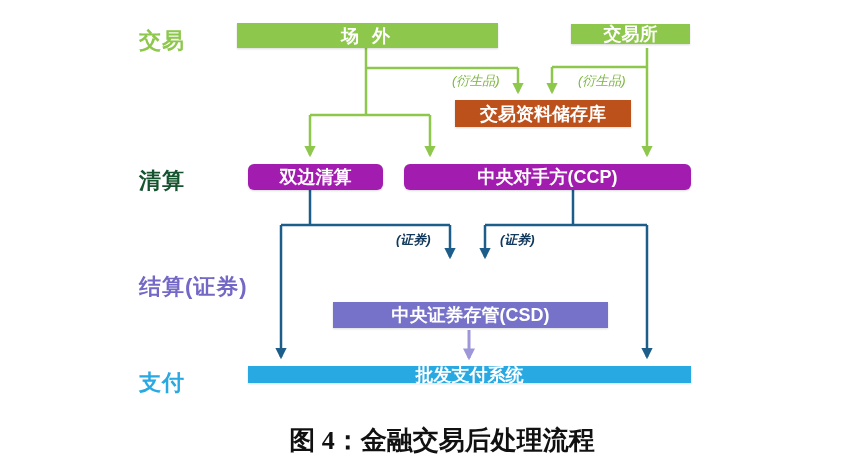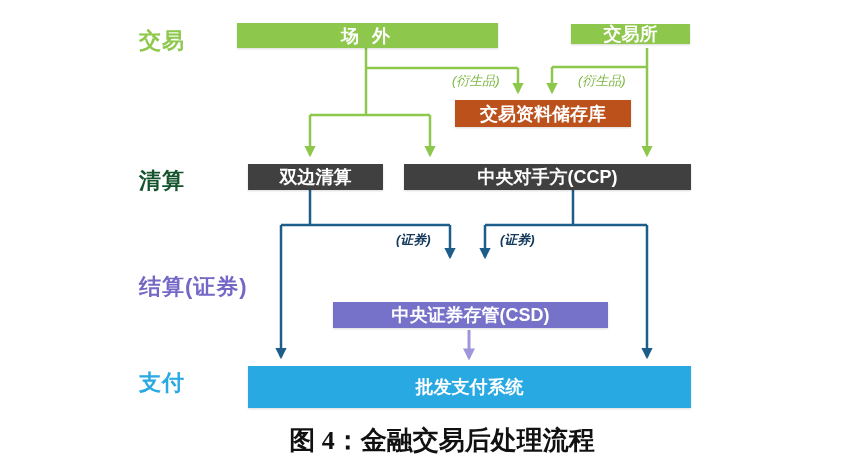--- a/index.html
+++ b/index.html
@@ -27,21 +27,21 @@
     font-weight:bold;
     font-size:18px;
     display:flex;
     align-items:center;
     justify-content:center;
     white-space:nowrap;
     box-shadow:0 1px 2px rgba(0,0,0,0.15);
   }
   .node-green{background:#8dc74b;}
   .node-orange{background:#bc511c;}
-  .node-navy{background:#404040;}
+  .node-navy{background:#a21caf;border-radius:6px;}
   .node-purple{background:#7671c9;}
   .node-blue{background:#29a9e2;}
   .edgelabel{
     position:absolute;
     font-size:13px;
     white-space:nowrap;
     font-style:italic;
   }
   .edge-green{color:#7ab63e;}
   .edge-navy{color:#12395c;font-weight:bold;}
@@ -103,21 +103,21 @@
   <div class="rowlabel lbl-clearing" style="left:139px;top:166px;">清算</div>
   <div class="rowlabel lbl-settlement" style="left:139px;top:272px;">结算(证券)</div>
   <div class="rowlabel lbl-payment" style="left:139px;top:368px;">支付</div>
 
   <div class="node node-green" style="left:237px;top:23px;width:261px;height:25px;letter-spacing:4px;">场  外</div>
   <div class="node node-green" style="left:571px;top:24px;width:119px;height:20px;">交易所</div>
   <div class="node node-orange" style="left:455px;top:100px;width:176px;height:27px;">交易资料储存库</div>
   <div class="node node-navy" style="left:248px;top:164px;width:135px;height:26px;">双边清算</div>
   <div class="node node-navy" style="left:404px;top:164px;width:287px;height:26px;">中央对手方(CCP)</div>
   <div class="node node-purple" style="left:333px;top:302px;width:275px;height:26px;">中央证券存管(CSD)</div>
-  <div class="node node-blue" style="left:248px;top:366px;width:443px;height:42px;">批发支付系统</div>
+  <div class="node node-blue" style="left:248px;top:366px;width:443px;height:17px;">批发支付系统</div>
 
   <div class="edgelabel edge-green" style="left:452px;top:72px;">(衍生品)</div>
   <div class="edgelabel edge-green" style="left:578px;top:72px;">(衍生品)</div>
   <div class="edgelabel edge-navy" style="left:396px;top:231px;">(证券)</div>
   <div class="edgelabel edge-navy" style="left:500px;top:231px;">(证券)</div>
 
   <div class="caption">图 4：金融交易后处理流程</div>
 
 </div>
 

